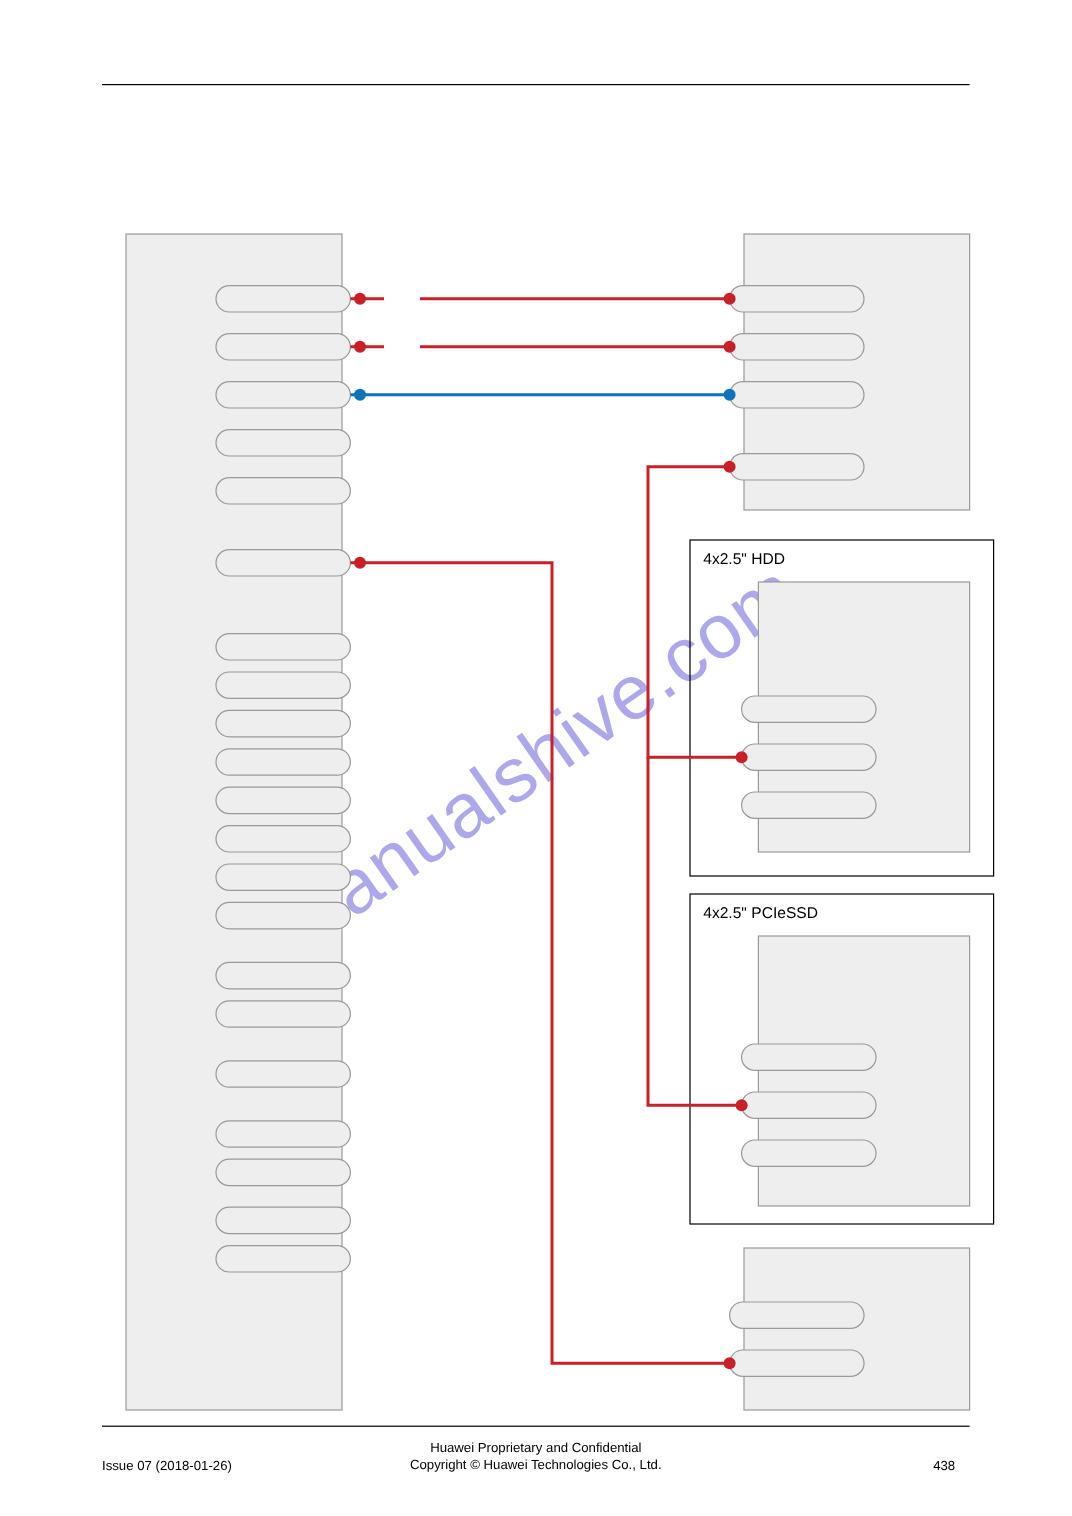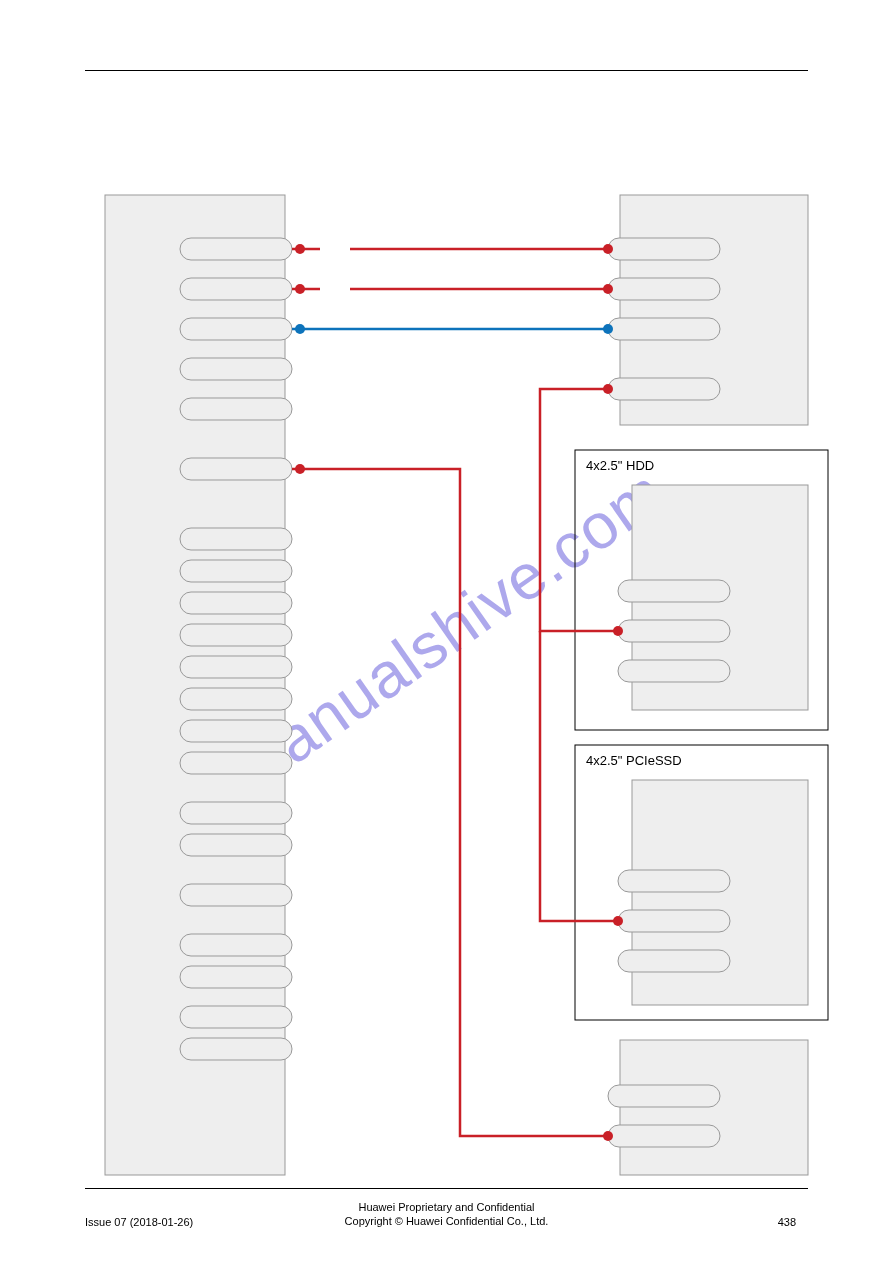--- a/index.html
+++ b/index.html
@@ -22,21 +22,21 @@
 </head>
 <body>
 
 <div class="page">
 
   <div class="hr" style="top:70px"></div>
   <div class="hr" style="top:1188px"></div>
 
   <div class="foot" style="left:85px">Issue 07 (2018-01-26)</div>
   <div class="foot" style="left:0;width:893px;text-align:center;line-height:14px">
-    <span>Huawei Proprietary and Confidential</span><br><span>Copyright © Huawei Confidential Co., Ltd.</span>
+    <span>Huawei Proprietary and Confidential</span><br><span>Copyright © Huawei Technologies Co., Ltd.</span>
   </div>
   <div class="foot" style="right:97px">438</div>
 
   <div class="wm">manualshive.com</div>
 
   <svg width="893" height="1263">
 
     <rect class="block" x="105" y="195" width="180" height="980"></rect>
 
     <g>

